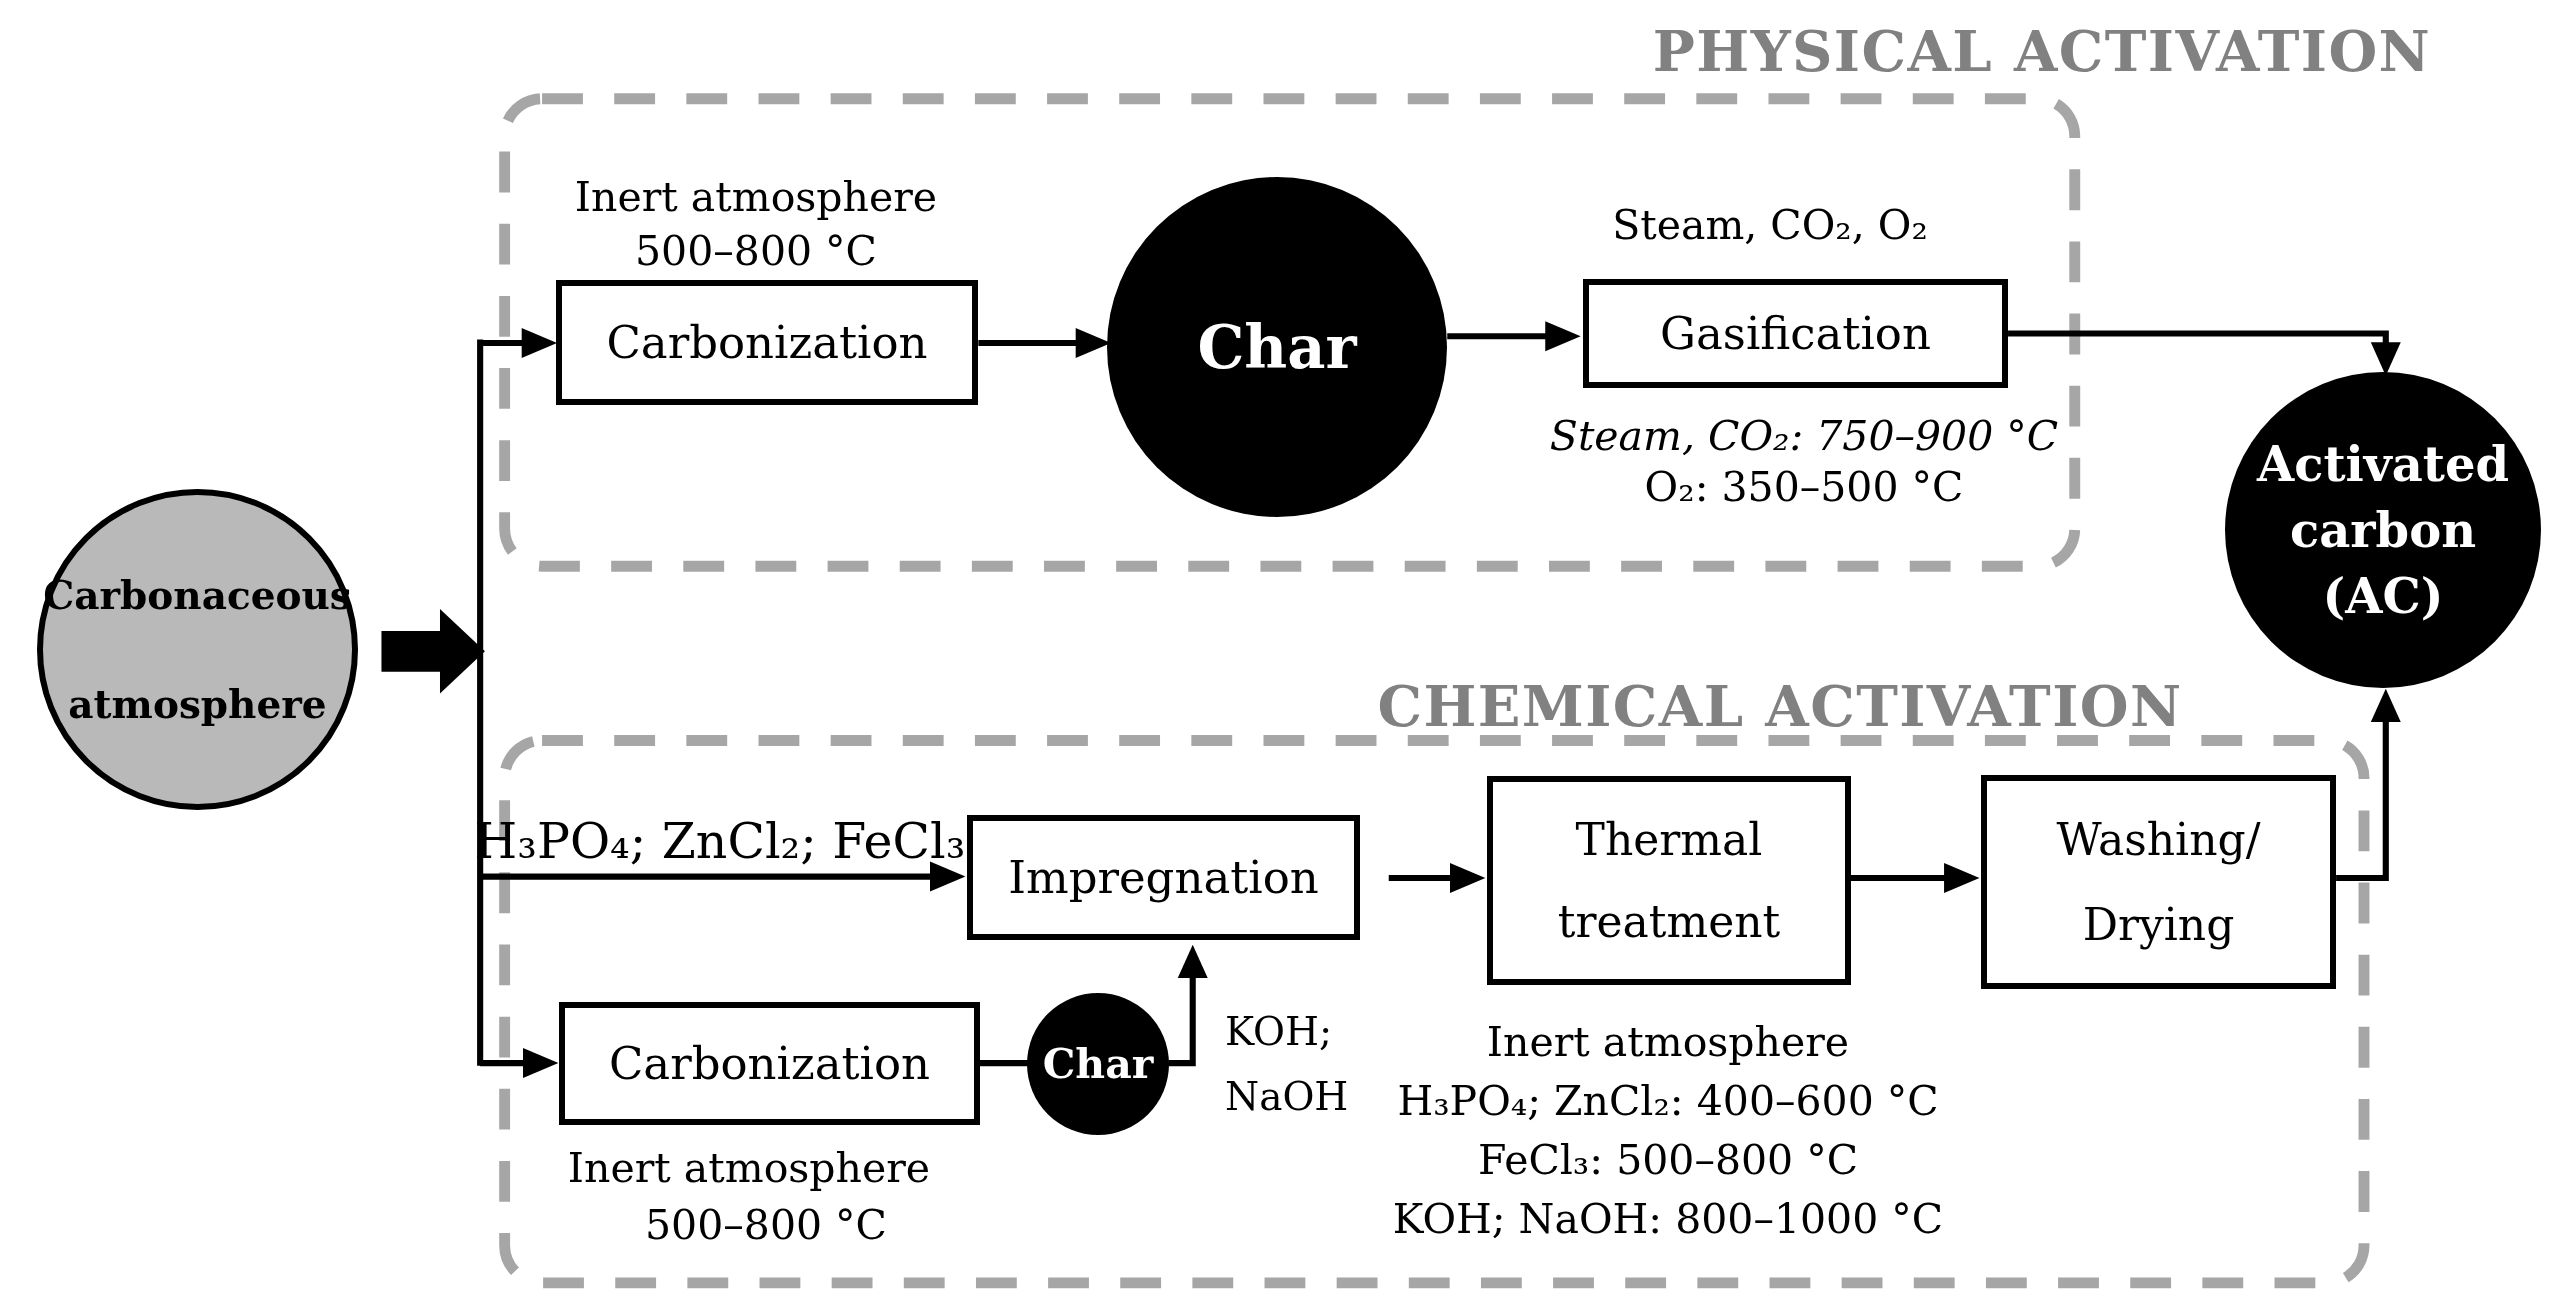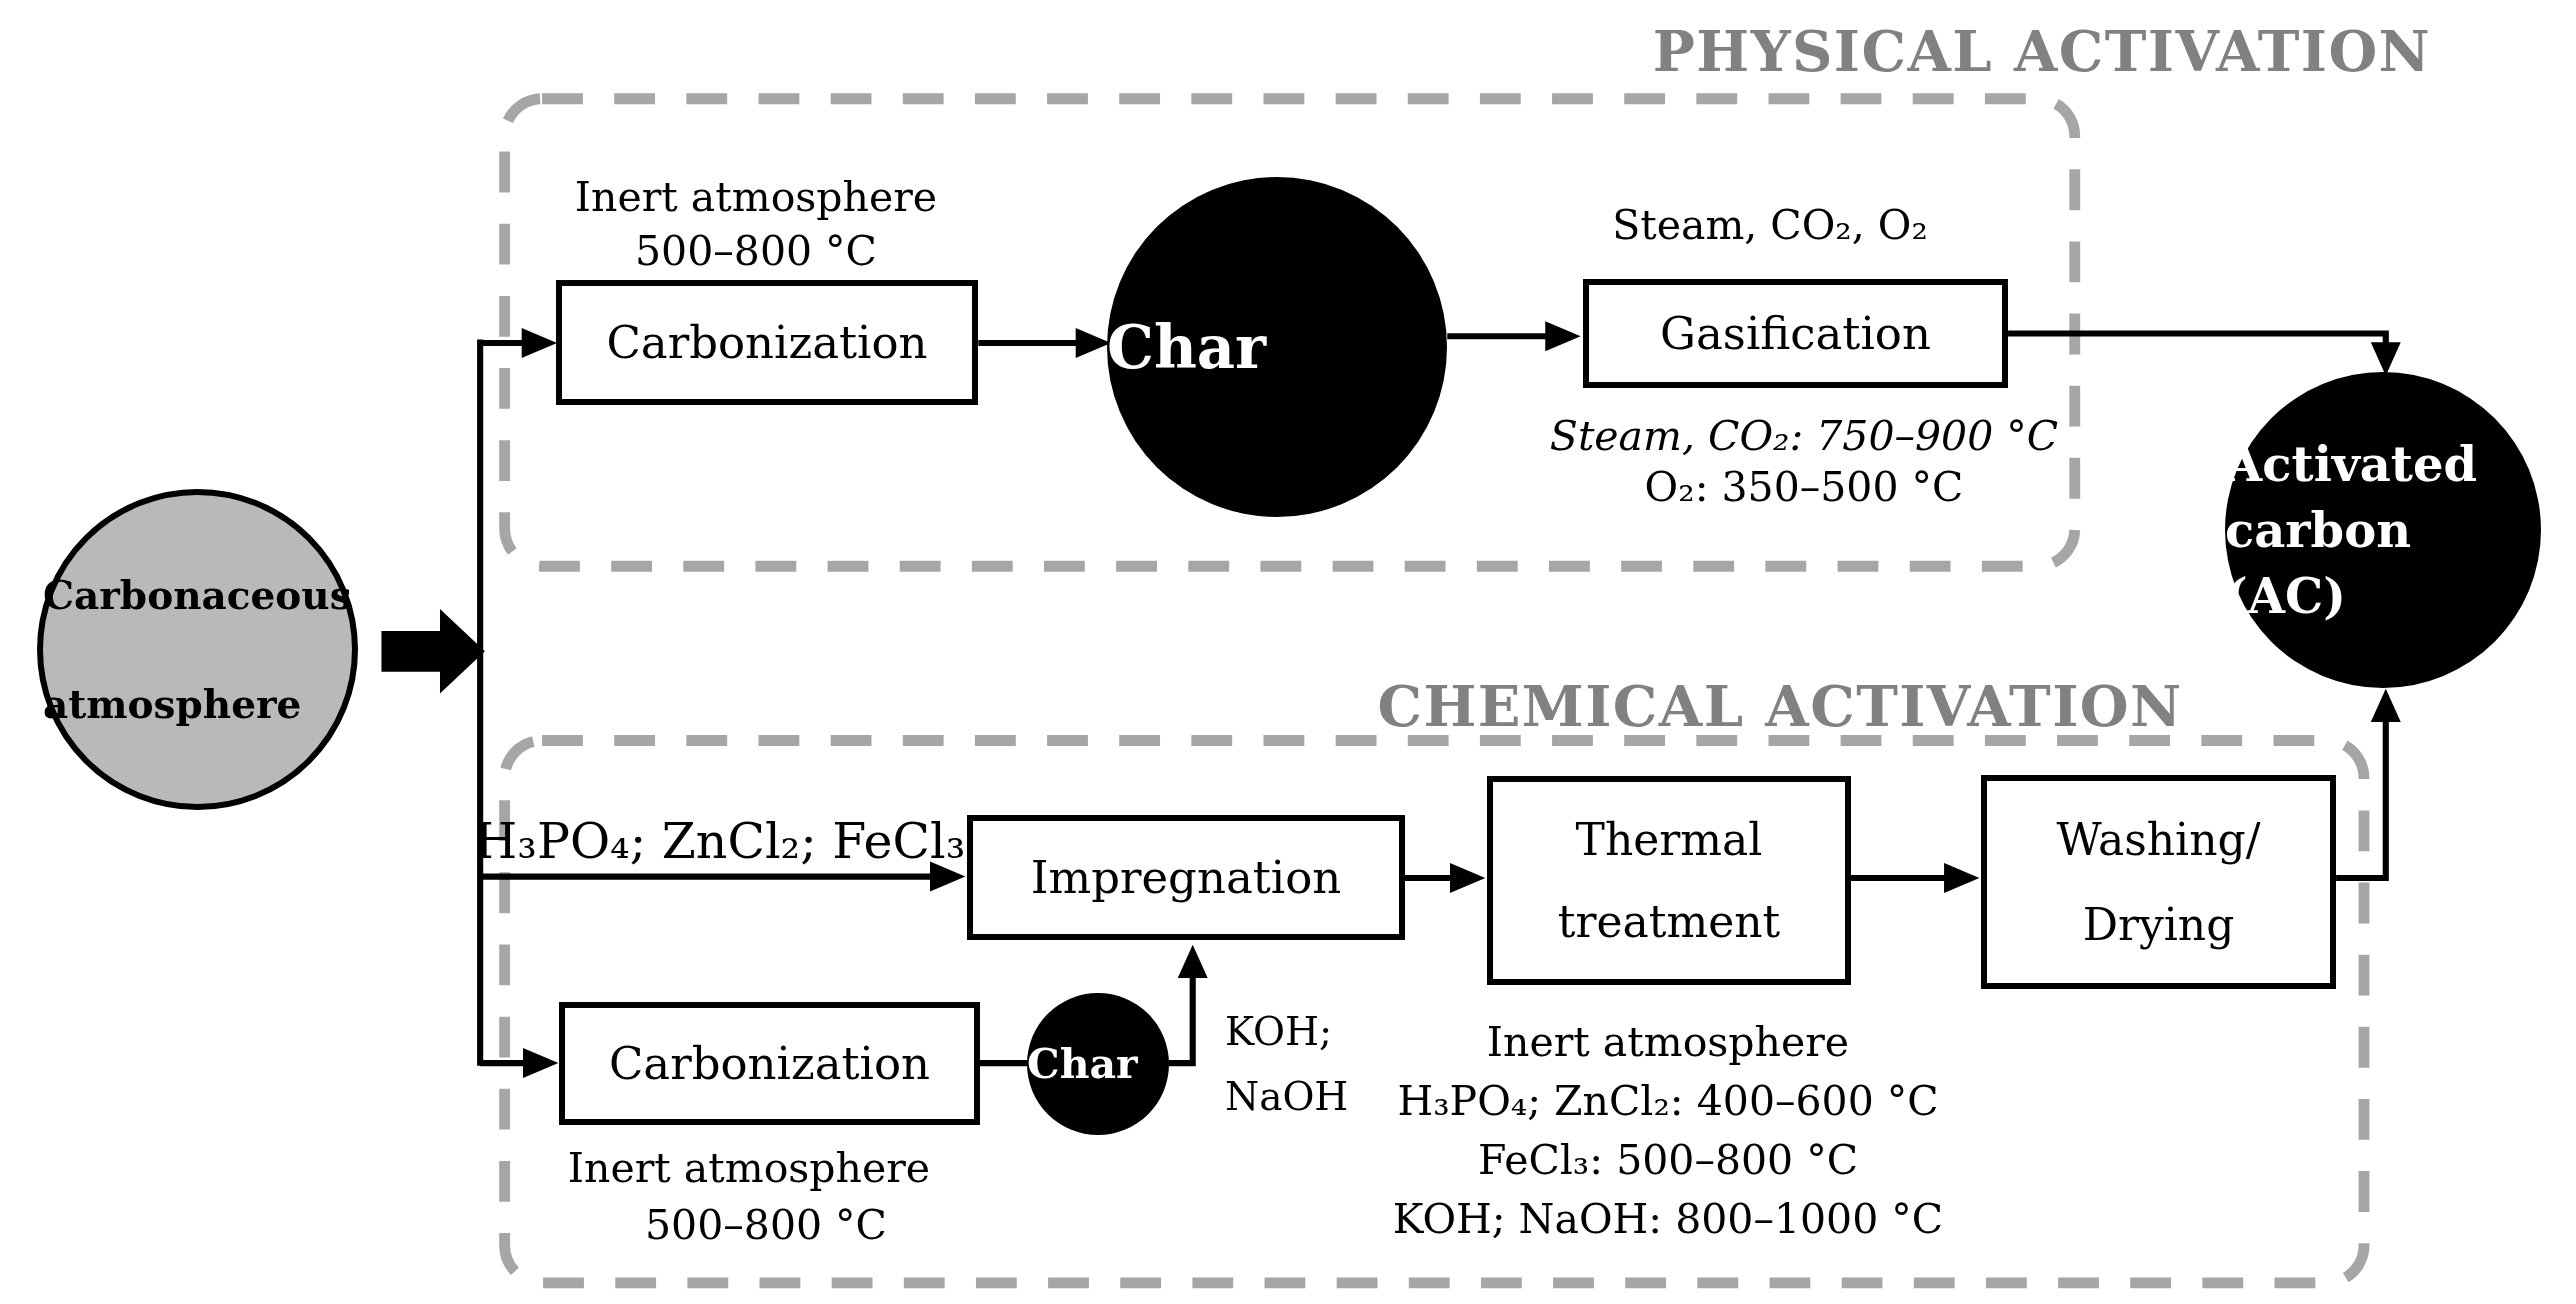--- a/index.html
+++ b/index.html
@@ -25,21 +25,21 @@
   .pbox{
     position:absolute;background:#fff;border:6.1px solid var(--ink);
     display:flex;flex-direction:column;align-items:center;justify-content:center;
     font-size:45px;color:var(--ink);text-align:center;white-space:nowrap;
   }
   .pbox.two-line{justify-content:space-evenly;font-size:44px;}
 
   
   .circle{
     position:absolute;border-radius:50%;
-    display:flex;flex-direction:column;align-items:flex-start;justify-content:center;
+    display:flex;flex-direction:column;align-items:center;justify-content:center;
     text-align:center;white-space:nowrap;
   }
   .circle.gray{background:var(--precursor-fill);border:6.8px solid var(--ink);color:var(--ink);font-weight:bold;font-size:39px;}
   .circle.black{background:var(--ink);color:#fff;font-weight:bold;}
   .circle .gap{height:63px;}
   .ac-line{line-height:1.38;font-size:48px;}
 
   
   .note{
     position:absolute;transform:translate(-50%,-50%);
@@ -129,21 +129,21 @@
   <div class="note" style="left:1804px;top:487px;">O₂: 350–500 °C</div>
 
   <div class="circle black" style="left:2225px;top:372px;width:316px;height:316px;">
     <div class="ac-line">Activated</div>
     <div class="ac-line">carbon</div>
     <div class="ac-line">(AC)</div>
   </div>
 
   <div class="note" style="left:720px;top:841px;font-size:49px;">H₃PO₄; ZnCl₂; FeCl₃</div>
 
-  <div class="pbox" style="left:967px;top:815px;width:438px;height:125px;">
+  <div class="pbox" style="left:967px;top:815px;width:393px;height:125px;">
     <div>Impregnation</div>
   </div>
 
   <div class="pbox two-line" style="left:1487px;top:776px;width:364px;height:209px;">
     <div>Thermal</div>
     <div>treatment</div>
   </div>
 
   <div class="pbox two-line" style="left:1981px;top:775px;width:355px;height:214px;">
     <div>Washing/</div>

